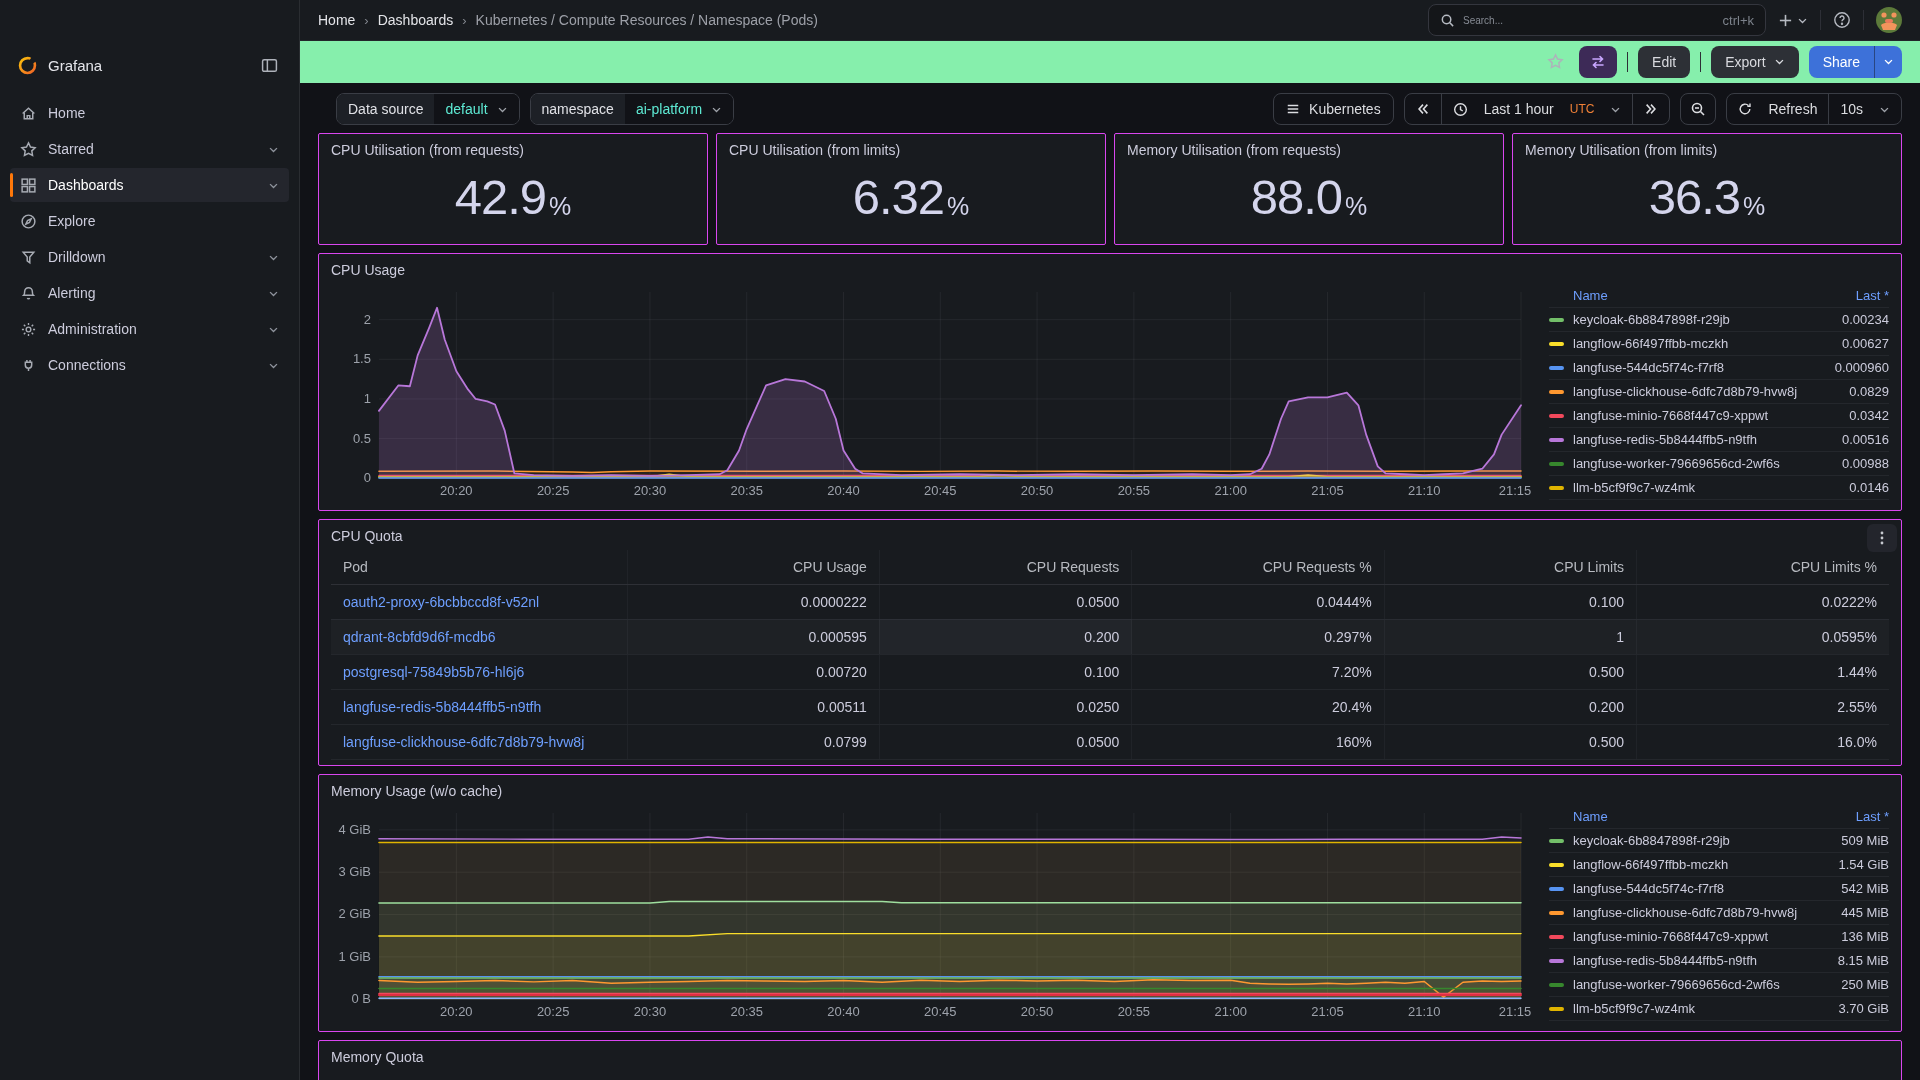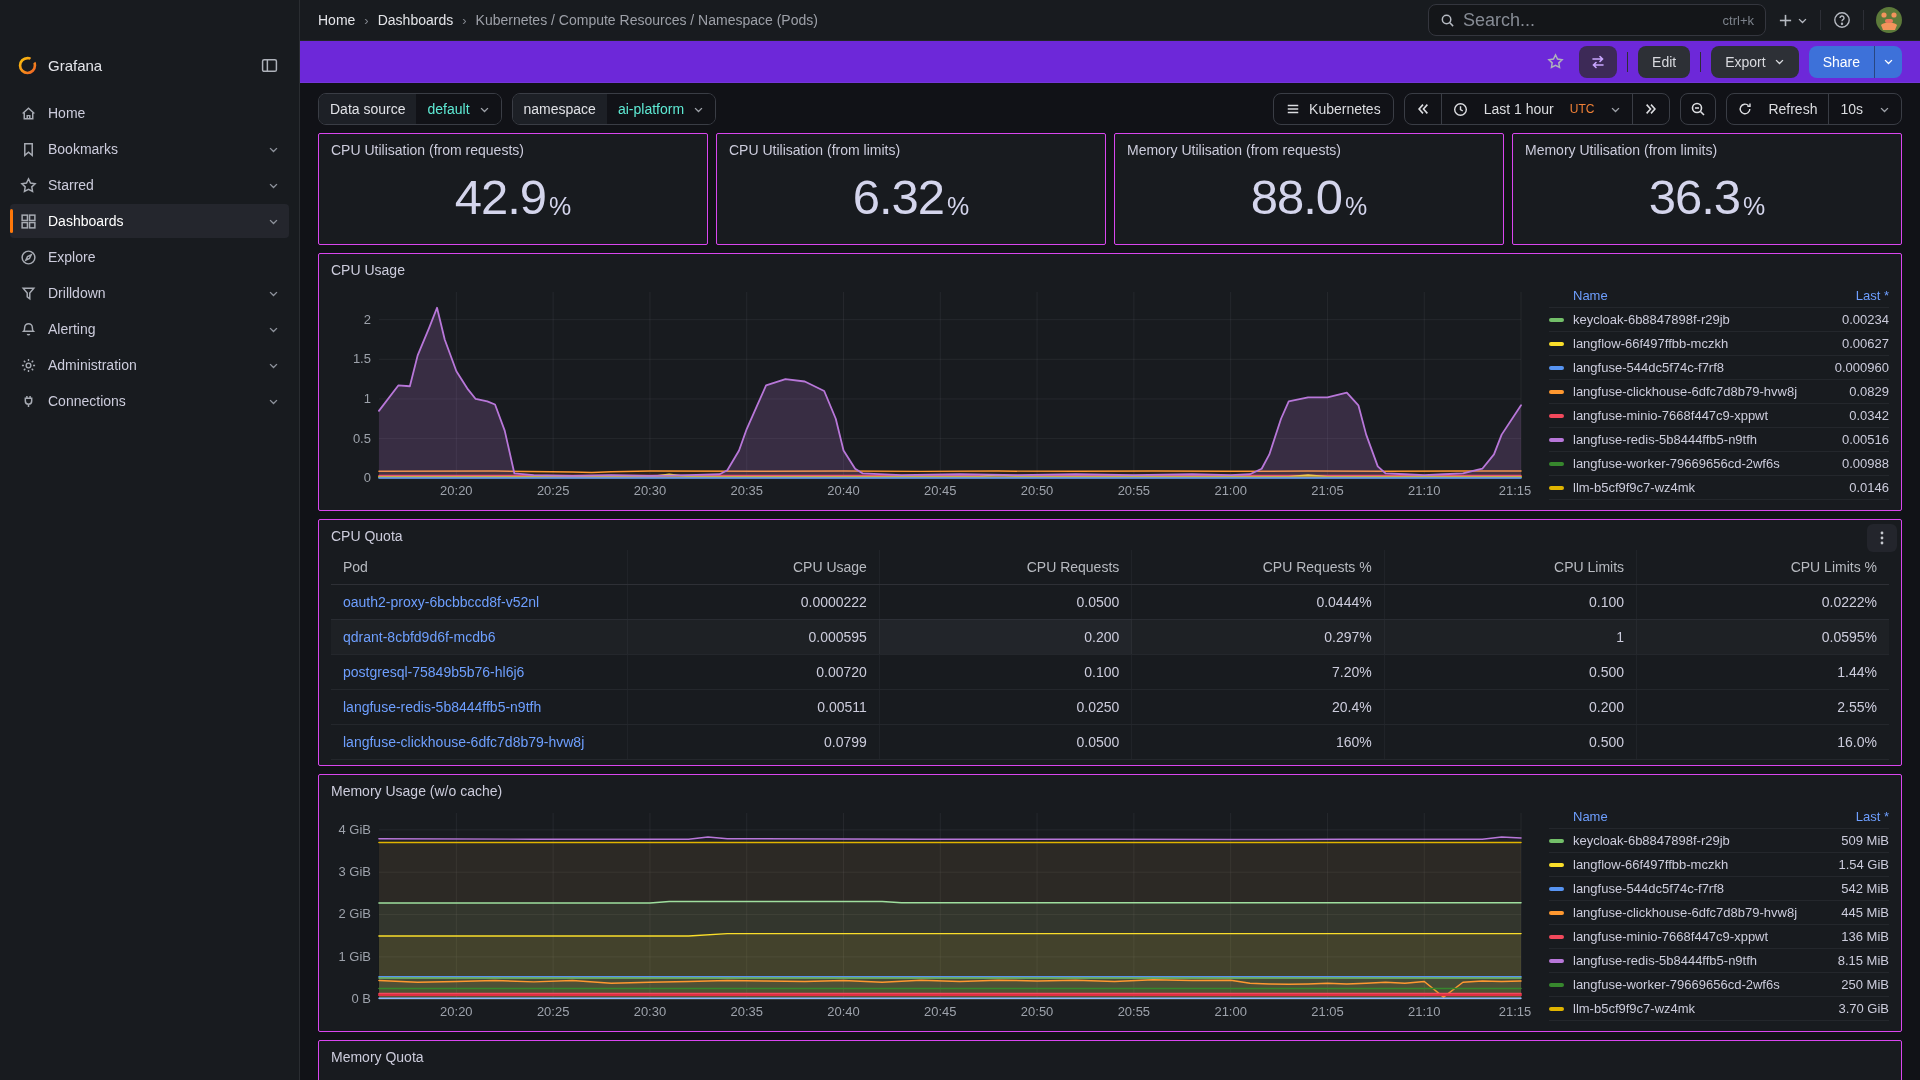--- a/index.html
+++ b/index.html
@@ -21,37 +21,37 @@
 
   
   .main { flex:1; min-width:0; display:flex; flex-direction:column; }
   .topbar { height:41px; flex:none; background:#181b1f; display:flex; align-items:center; padding:0 18px; border-bottom:1px solid rgba(204,204,220,0.06); }
   .crumbs { display:flex; align-items:center; gap:9px; font-size:14px; white-space:nowrap; overflow:hidden; }
   .crumb { color:#e3e4e8; font-weight:500; cursor:pointer; }
   .crumb.last { color:#9da0a8; font-weight:400; cursor:default; }
   .crumb-sep { color:#83878f; font-size:13px; }
   .top-actions { margin-left:auto; display:flex; align-items:center; gap:12px; }
   .searchbox { width:338px; height:32px; border:1px solid #34363e; background:#141619; border-radius:8px; display:flex; align-items:center; gap:8px; padding:0 11px; }
-  .searchbox input { flex:1; min-width:0; background:transparent; border:none; outline:none; color:#ccccdc; font-size:18px; font-family:inherit; }
+  .searchbox input { flex:1; min-width:0; background:transparent; border:none; outline:none; color:#ccccdc; font-size:10px; font-family:inherit; }
   .searchbox input::placeholder { color:#868b94; }
   .kbd-hint { color:#7c828b; font-size:13px; }
   .vdiv { width:1px; height:20px; background:#2d2f36; }
   .plus-group { display:flex; align-items:center; gap:4px; color:#c2c5cc; cursor:pointer; }
   .avatar { width:26px; height:26px; border-radius:50%; overflow:hidden; flex:none; cursor:pointer; }
 
-  .subbar { height:42px; flex:none; background:#6d28d9; display:flex; align-items:center; justify-content:flex-end; gap:10px; padding:0 18px; border-bottom:1px solid rgba(204,204,220,0.09); }
+  .subbar { height:42px; flex:none; background:#86efac; display:flex; align-items:center; justify-content:flex-end; gap:10px; padding:0 18px; border-bottom:1px solid rgba(204,204,220,0.09); }
   .btn { height:32px; border:none; border-radius:8px; background:#2d3036; color:#d9dadf; font-size:14px; font-family:inherit; display:flex; align-items:center; gap:8px; padding:0 14px; cursor:pointer; }
   .btn.purple { background:#3d2a57; color:#c9a6ff; padding:0 11px; }
   .share-group { display:flex; }
   .btn.share { background:#3d71d9; color:#fff; font-weight:500; border-radius:8px 0 0 8px; }
   .btn.share-caret { background:#3d71d9; color:#fff; width:28px; padding:0; justify-content:center; border-radius:0 8px 8px 0; border-left:1px solid rgba(17,18,23,0.45); }
 
   
   .content { flex:1; min-height:0; background:#111217; padding:10px 18px; display:flex; flex-direction:column; gap:8px; overflow:hidden; }
-  .toolbar { display:flex; align-items:flex-end; flex:none; height:32px; }
+  .toolbar { display:flex; align-items:flex-end; flex:none; height:32px;margin-left:18px; }
   .vars { display:flex; gap:10px; }
   .pill { display:flex; height:32px; border:1px solid #3a3d45; border-radius:8px; overflow:hidden; font-size:14px; cursor:pointer; }
   .pill .lab { background:#1d2026; padding:0 11px; display:flex; align-items:center; color:#e0e1e6; font-weight:500; }
   .pill .val { background:#111217; padding:0 11px; display:flex; align-items:center; gap:9px; color:#5eead4; }
   .t-right { margin-left:auto; display:flex; gap:10px; }
   .tbtn { height:32px; border:1px solid #3a3d45; border-radius:8px; background:transparent; color:#dcdde1; display:flex; align-items:center; gap:9px; padding:0 12px; font-size:14px; cursor:pointer; }
   .tgroup { display:flex; border:1px solid #3a3d45; border-radius:8px; overflow:hidden; }
   .tseg { display:flex; align-items:center; gap:16px; height:30px; padding:0 11px; color:#dcdde1; font-size:14px; cursor:pointer; }
   .tseg + .tseg { border-left:1px solid #3a3d45; }
   .utc { color:#f08037; font-size:12px; font-weight:500; }
@@ -120,33 +120,20 @@
     <nav class="nav" id="side-nav">
         <div class="nav-item">
           <span class="nicon">
             <svg width="17" height="17" viewBox="0 0 16 16" fill="none" stroke="currentColor" stroke-width="1.4">
               <path d="M2.5 8L8 3l5.5 5"></path>
               <path d="M4 7v6h8V7"></path>
               <path d="M6.8 13v-3h2.4v3"></path>
             </svg>
           </span>
           <span>Home</span>
-        </div>
-        <div class="nav-item">
-          <span class="nicon">
-            <svg width="17" height="17" viewBox="0 0 16 16" fill="none" stroke="currentColor" stroke-width="1.4">
-              <path d="M4.5 2.5h7v11L8 10.5 4.5 13.5z"></path>
-            </svg>
-          </span>
-          <span>Bookmarks</span>
-          <span class="chev">
-            <svg width="11" height="11" viewBox="0 0 16 16" fill="none" stroke="currentColor" stroke-width="2">
-              <path d="M3 6l5 5 5-5"></path>
-            </svg>
-          </span>
         </div>
         <div class="nav-item">
           <span class="nicon">
             <svg width="17" height="17" viewBox="0 0 16 16" fill="none" stroke="currentColor" stroke-width="1.4">
               <path d="M8 1.8l1.9 3.9 4.3.6-3.1 3 .7 4.3L8 11.6 4.2 13.6l.7-4.3-3.1-3 4.3-.6z"></path>
             </svg>
           </span>
           <span>Starred</span>
           <span class="chev">
             <svg width="11" height="11" viewBox="0 0 16 16" fill="none" stroke="currentColor" stroke-width="2">

